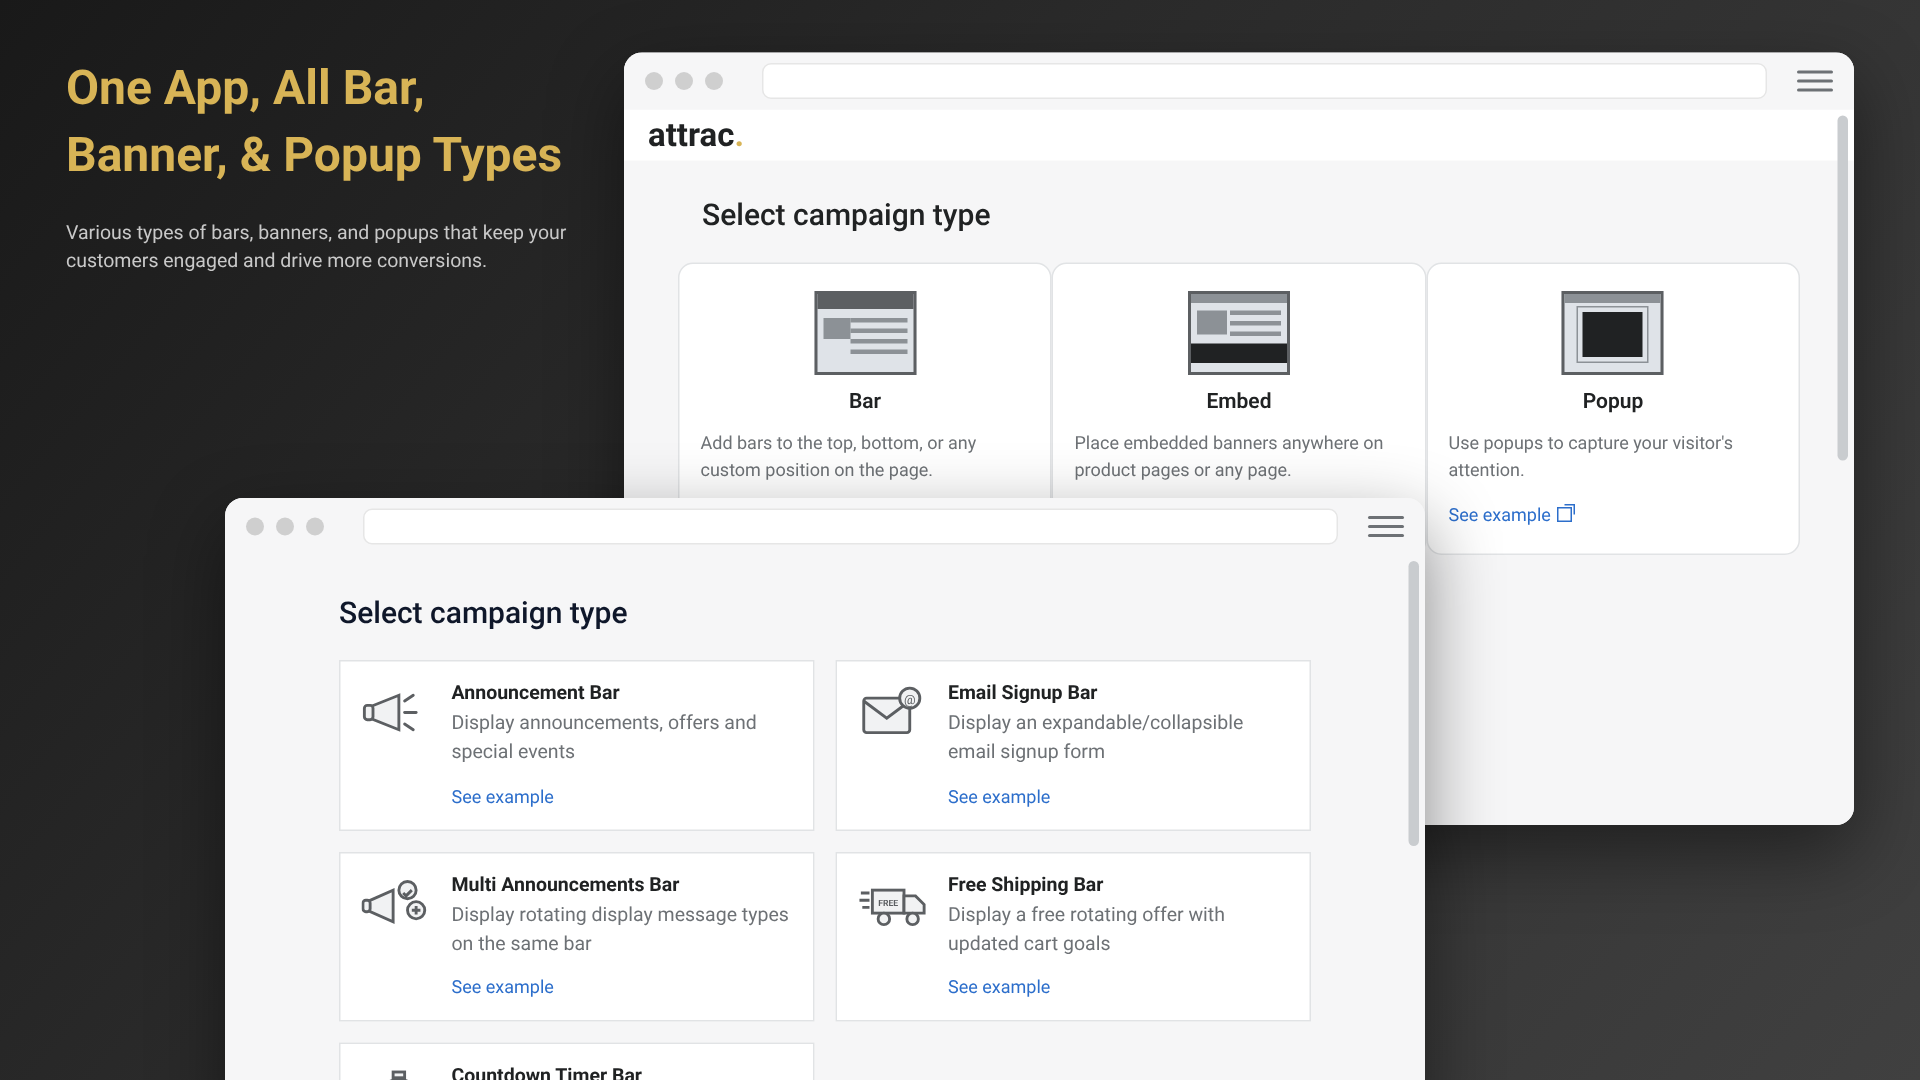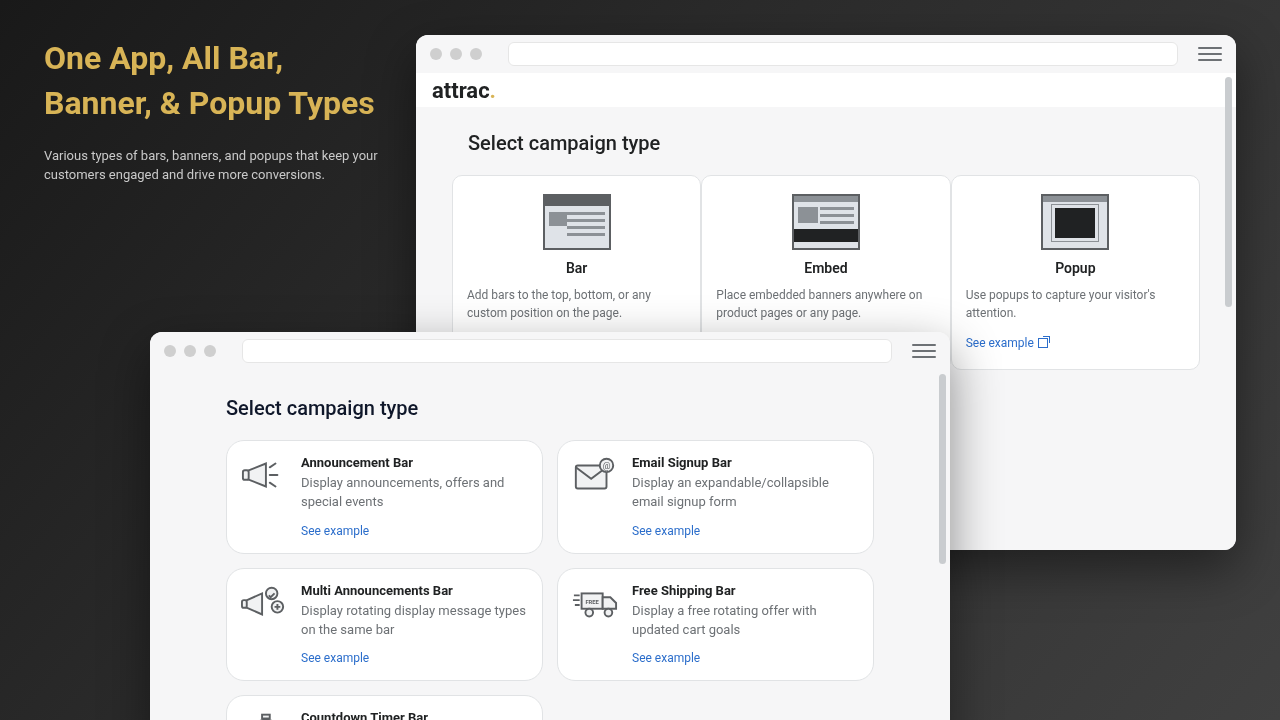--- a/index.html
+++ b/index.html
@@ -48,21 +48,21 @@
   .dcard p { font-size:12px; color:#6d7175; line-height:1.5; margin-bottom:10px; }
   .see-example { font-size:12px; color:#2c6ecb; cursor:pointer; display:inline-flex; align-items:center; gap:4px; }
   .ext-icon { width:10px; height:10px; border:1.5px solid #2c6ecb; position:relative; display:inline-block; }
   .ext-icon::after { content:""; position:absolute; width:6px; height:6px; border-top:1.5px solid #2c6ecb; border-right:1.5px solid #2c6ecb; right:-3px; top:-3px; }
 
   
   .win-front { left: 150px; top: 332px; width: 800px; height: 420px; z-index: 2; }
   .front-inner { padding: 0 76px 0 76px; }
   .section-title-2 { font-size: 20px; font-weight: 500; color: #0f172a; margin: 26px 0 20px 0; }
   .campaign-grid { display:grid; grid-template-columns: 1fr 1fr; gap: 14px; }
-  .ccard { background:#ffffff; border:1px solid #e1e3e5; border-radius:18px; padding:14px 14px 14px 14px; display:flex; gap:14px; align-items:flex-start; }
+  .ccard { background:#ffffff; border:1px solid #e1e3e5; border-radius:0; padding:14px 14px 14px 14px; display:flex; gap:14px; align-items:flex-start; }
   .cicon { width:46px; height:40px; flex-shrink:0; position:relative; }
   .cicon svg { width:100%; height:100%; }
   .cbody h4 { font-size:13px; font-weight:700; color:#202223; margin-bottom:4px; }
   .cbody p { font-size:13px; color:#6d7175; line-height:1.45; margin-bottom:8px; }
 
 </style>
 </head>
 <body>
 
 <div class="headline">

